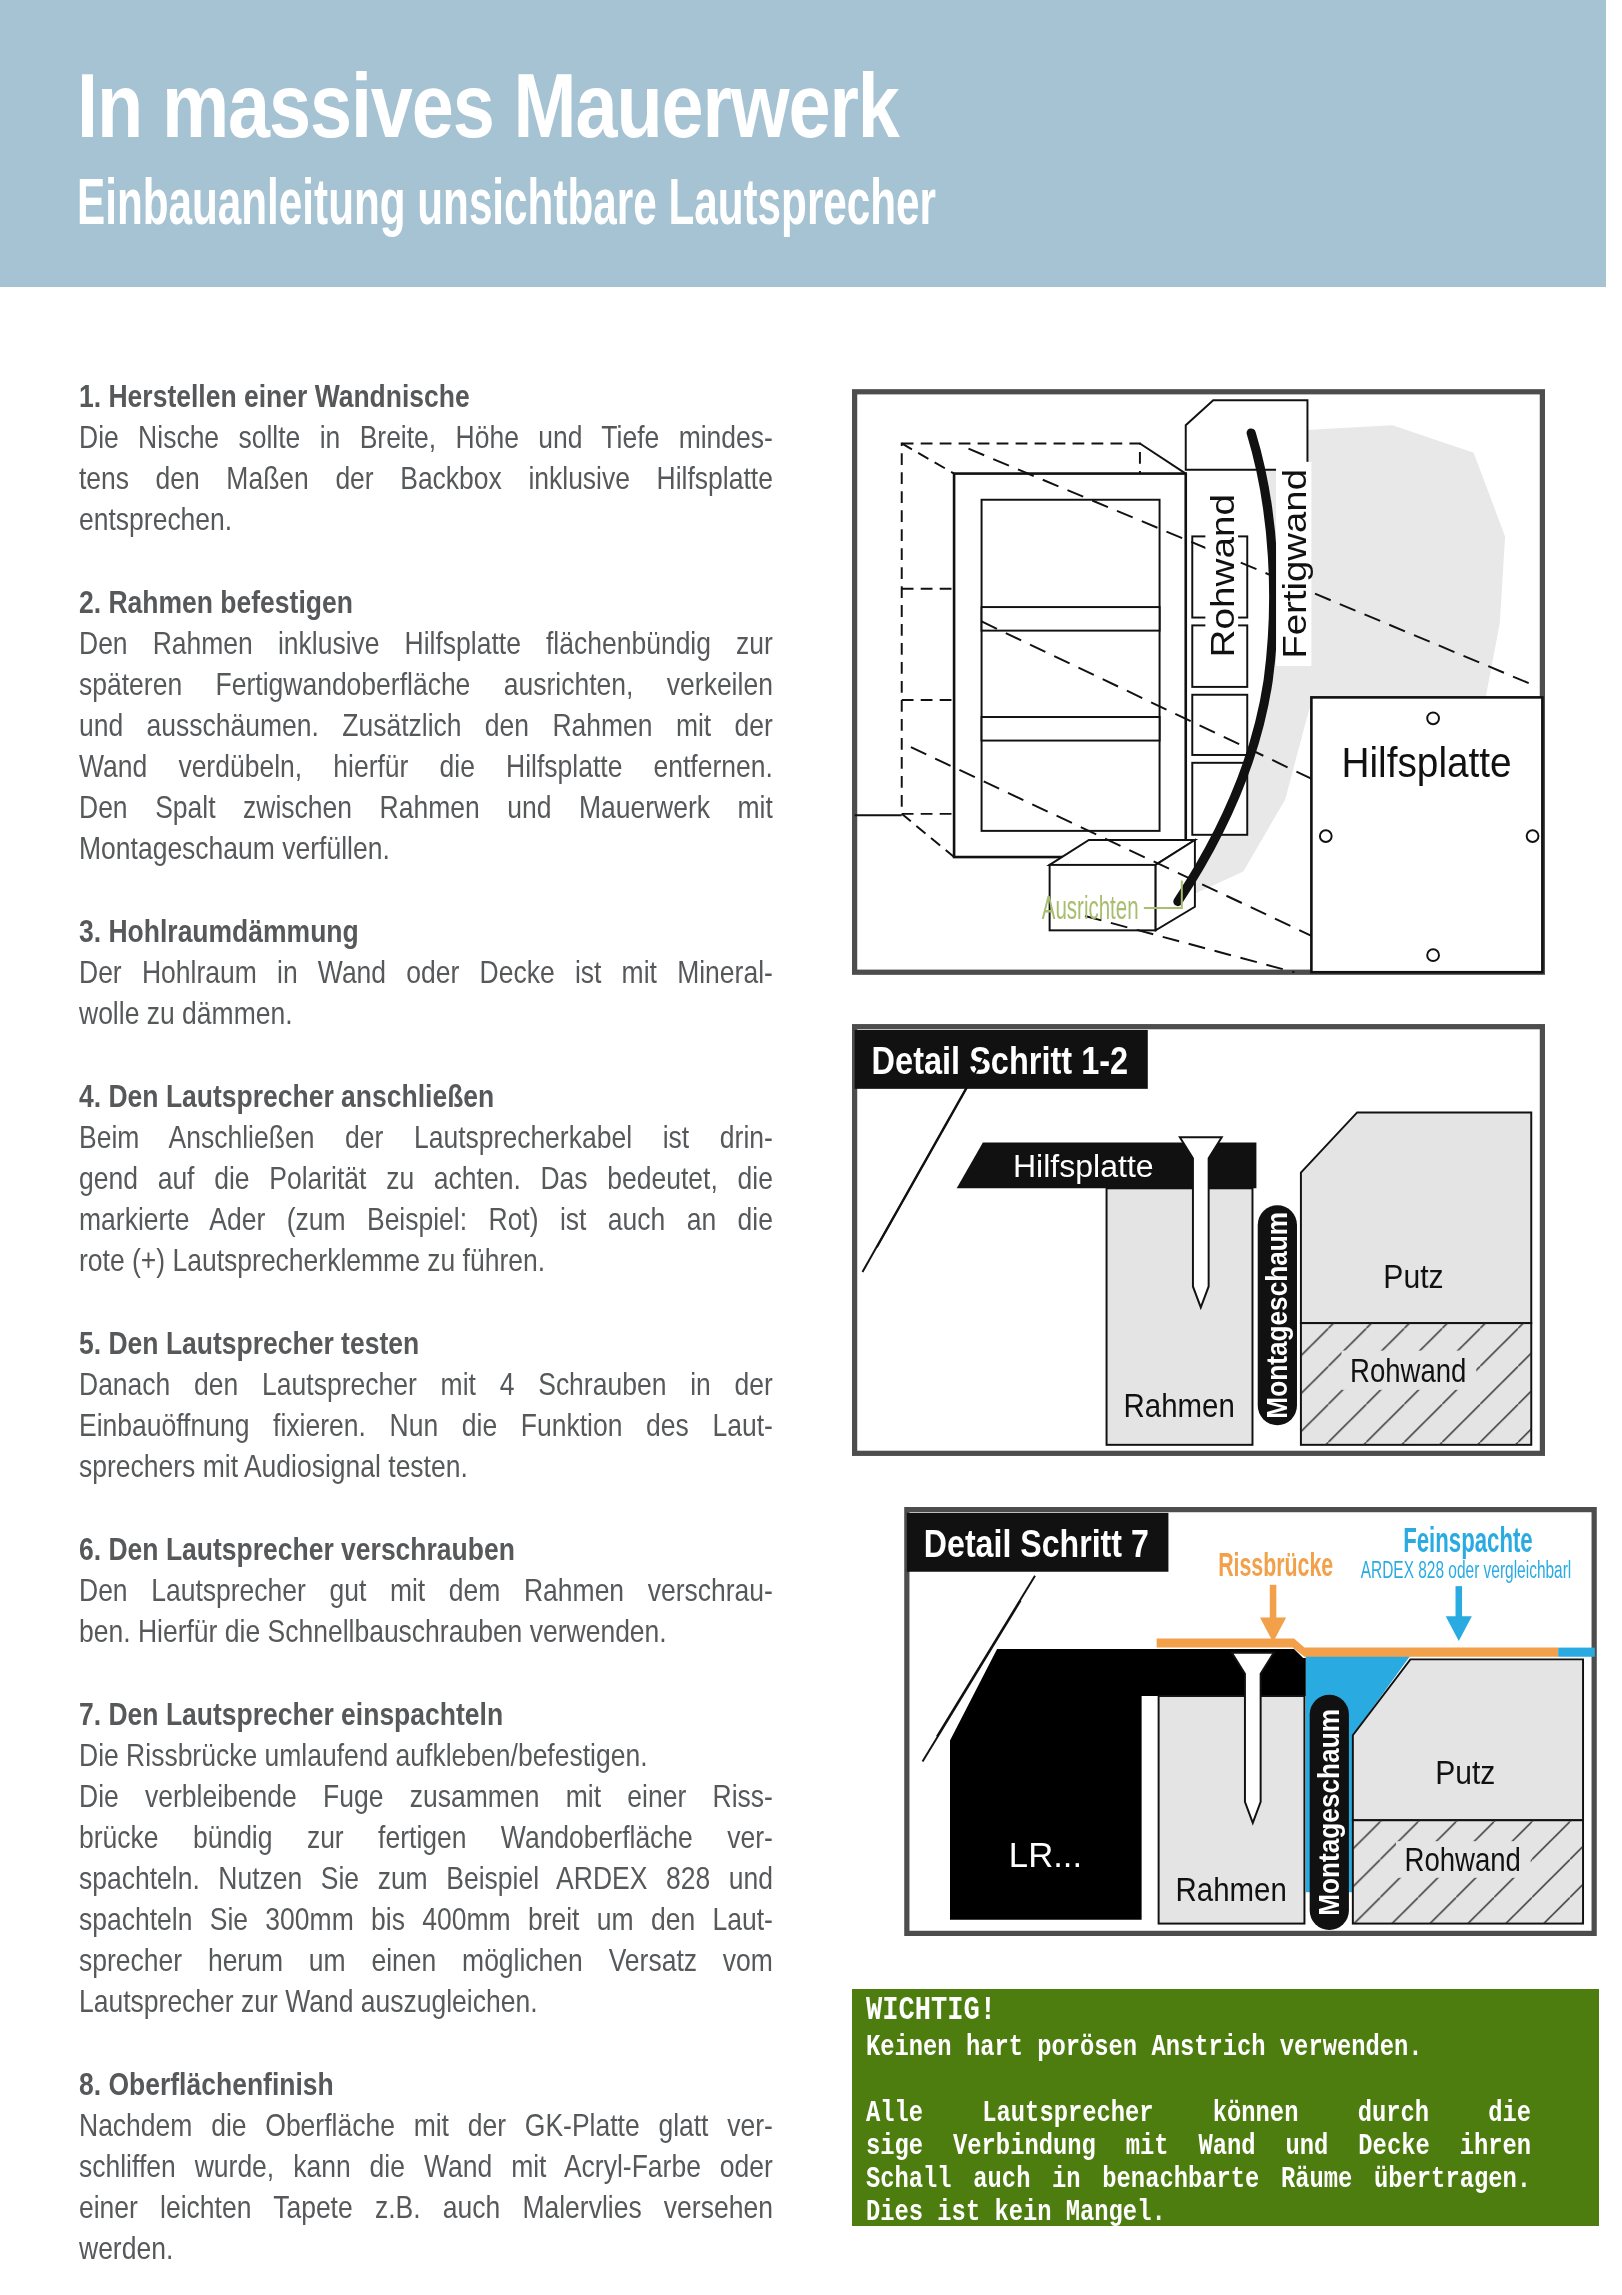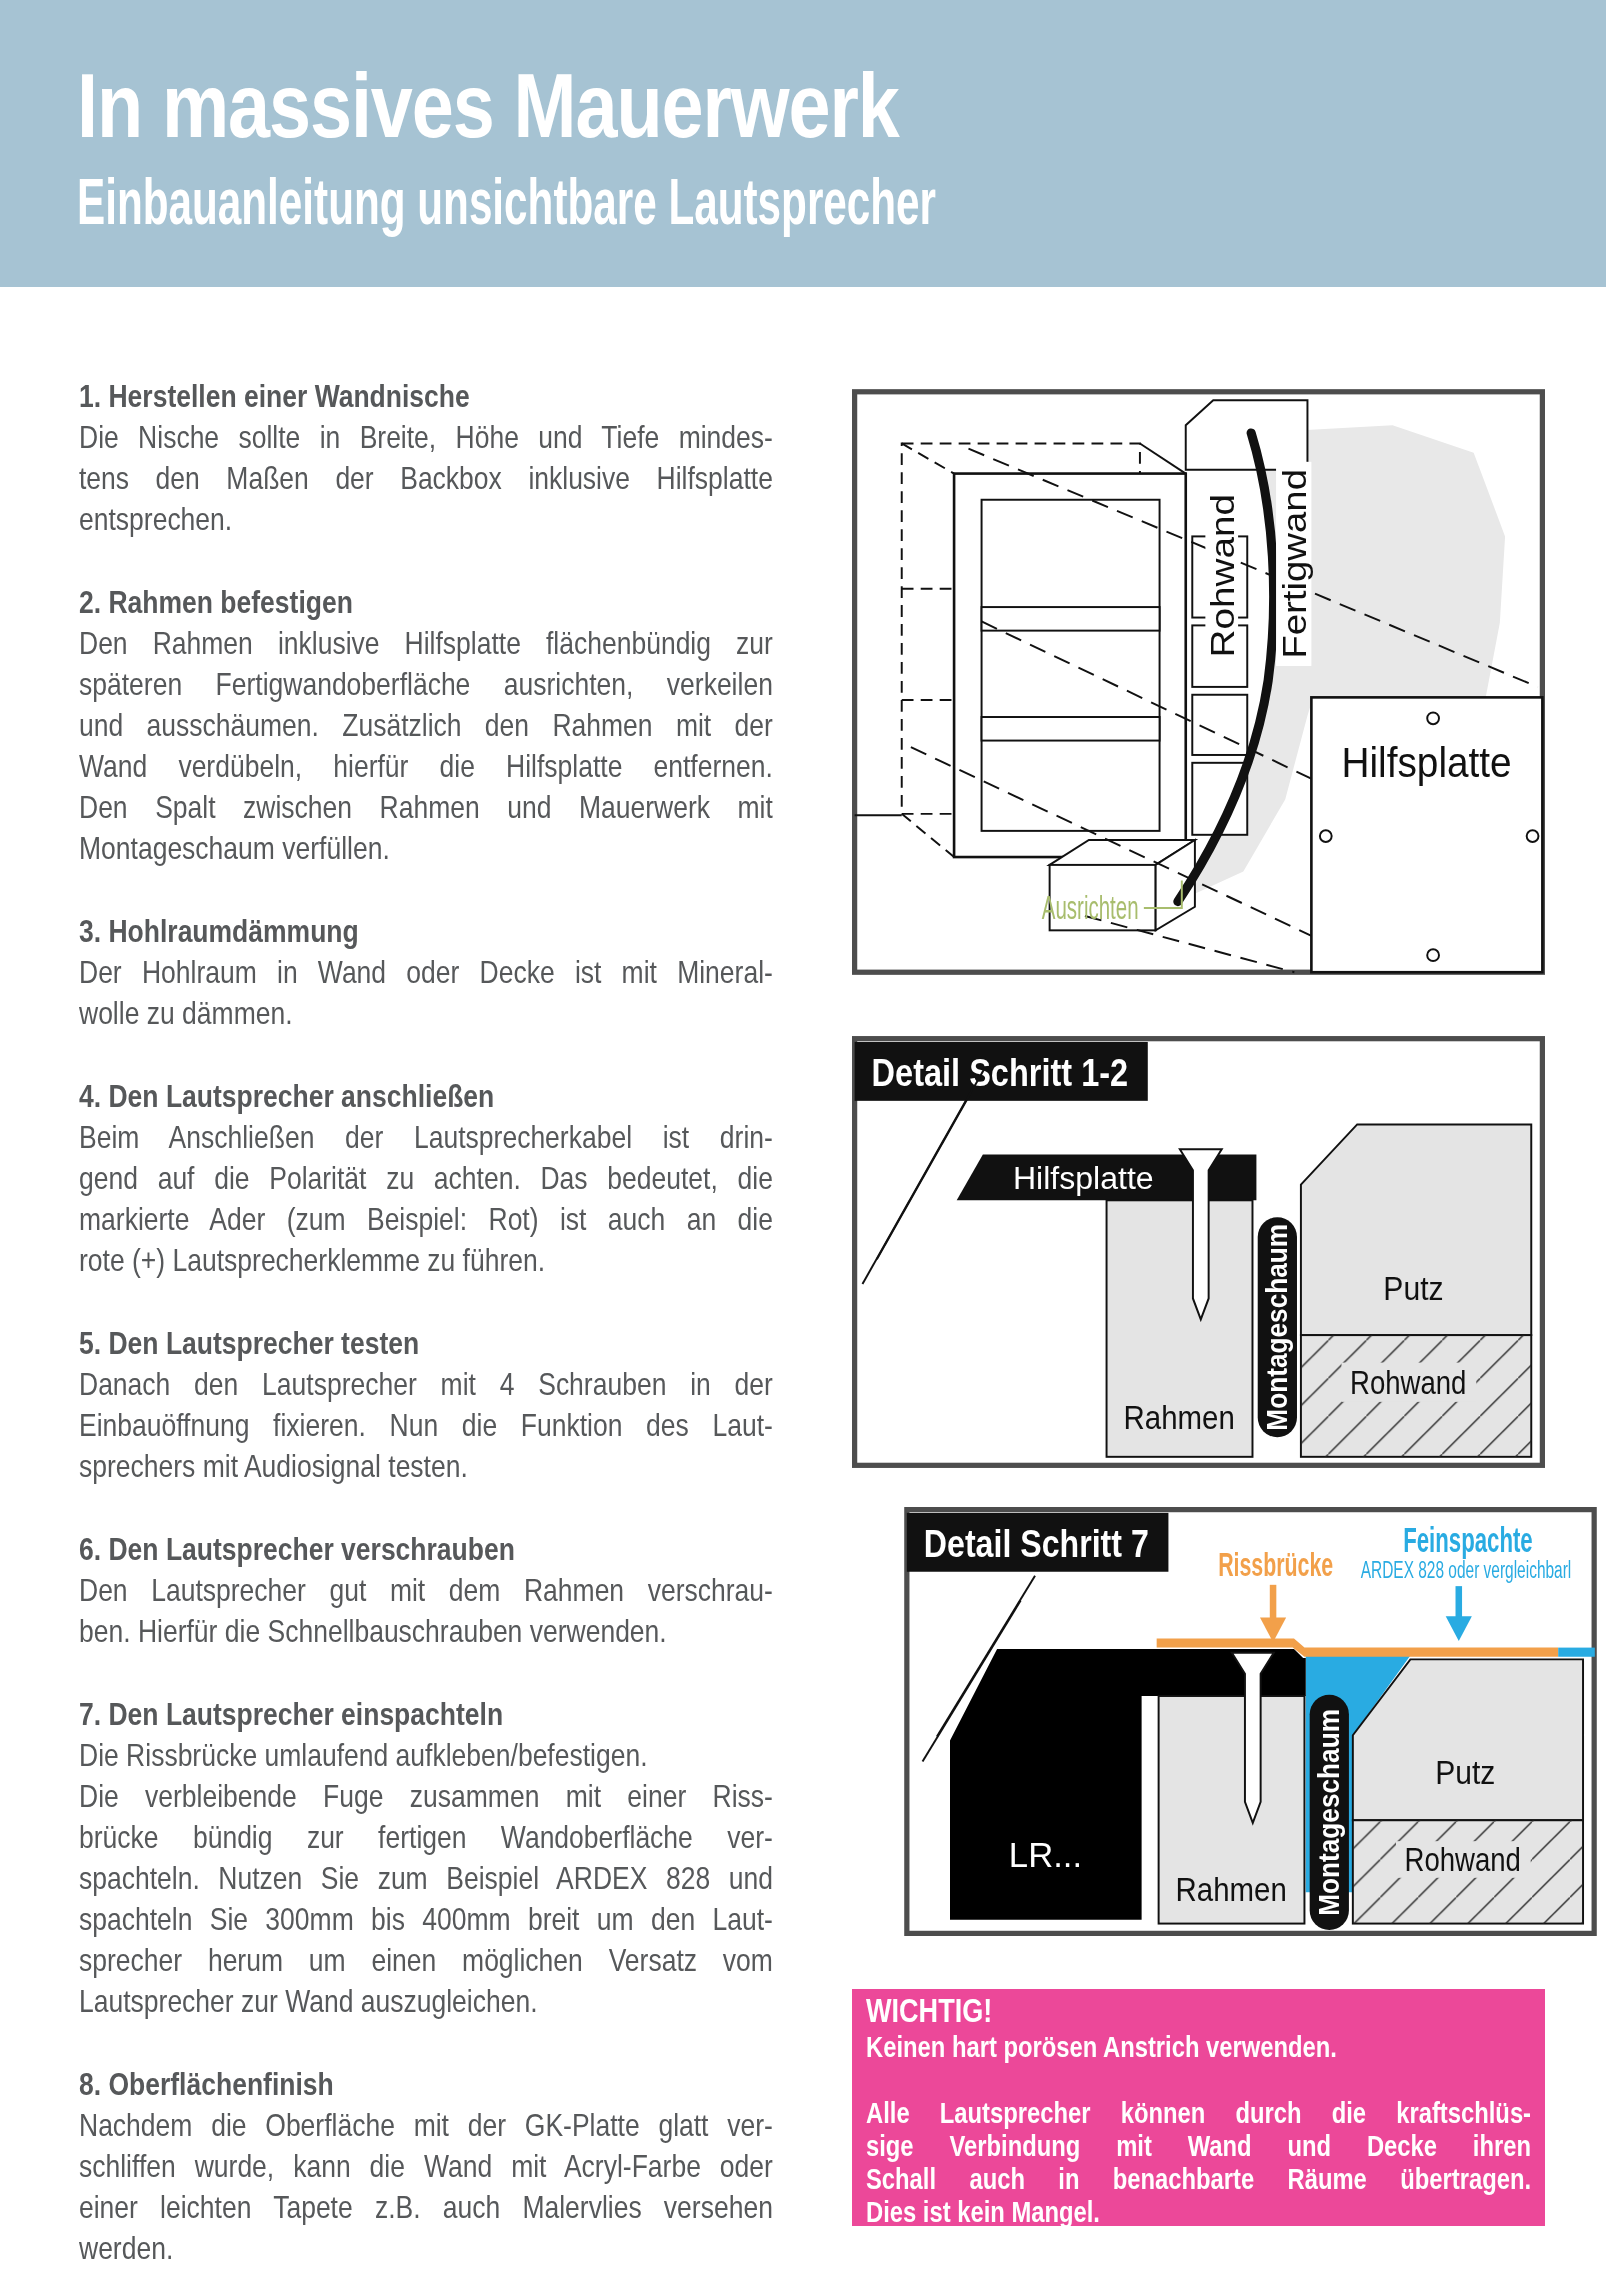--- a/index.html
+++ b/index.html
@@ -21,21 +21,21 @@
   .line { height:41px; overflow:hidden; white-space:nowrap; }
   .line.j { white-space:normal; text-align:justify; }
   .line.j::after { content:""; display:inline-block; width:100%; }
 
   
   .fig { position:absolute; }
   .fig svg { display:block; }
   svg text { font-family:"Liberation Sans", sans-serif; }
 
   
-  .wichtig { position:absolute; left:852px; top:1989px; width:693px; height:237px; background:#ec4899; }
+  .wichtig { position:absolute; left:852px; top:1989px; width:747px; height:237px; background:#4d7c0f;font-family:Liberation Mono, monospace; }
   .wichtig-inner { position:absolute; left:14.4px; top:5.2px; width:811px; transform:scaleX(.82);
                    transform-origin:0 0; color:#ffffff; font-weight:bold; font-size:29px; line-height:33px; }
   .wichtig-title { font-size:33px; height:37px; white-space:nowrap; overflow:hidden; }
   .wline { height:33px; overflow:hidden; white-space:nowrap; }
   .wline.j { white-space:normal; text-align:justify; }
   .wline.j::after { content:""; display:inline-block; width:100%; }
 </style>
 </head>
 <body>
 
@@ -167,21 +167,21 @@
       <rect x="1842" y="742" width="50" height="276" fill="#ffffff"></rect>
       <text transform="rotate(-90 1867 880)" x="1867" y="880" text-anchor="middle" dominant-baseline="central" font-size="52" fill="#111111" textLength="250" lengthAdjust="spacingAndGlyphs">Rohwand</text>
       <rect x="1950" y="706" width="54" height="312" fill="#ffffff"></rect>
       <text transform="rotate(-90 1977 862)" x="1977" y="862" text-anchor="middle" dominant-baseline="central" font-size="52" fill="#111111" textLength="290" lengthAdjust="spacingAndGlyphs">Fertigwand</text>
 
       <polyline points="1748,1388 1806,1388 1806,1346" fill="none" stroke="#A8BD6D" stroke-width="3"></polyline>
       <text x="1592" y="1404" font-size="52" fill="#A8BD6D" textLength="148" lengthAdjust="spacingAndGlyphs">Ausrichten</text>
     </svg>
   </div>
 
-  <div class="fig" style="left:852px; top:1024px;margin-top:12px;">
+  <div class="fig" style="left:852px; top:1024px;">
     <svg width="693" height="432" viewBox="1302 1565 1059 660">
       <defs>
         <pattern id="h2" patternUnits="userSpaceOnUse" width="58" height="58">
           <path d="M0 58 L58 0" stroke="#222222" stroke-width="2" fill="none"></path>
         </pattern>
       </defs>
       <rect x="1306" y="1569" width="1051" height="652" fill="#ffffff" stroke="#4D4D4D" stroke-width="8"></rect>
       <rect x="1306" y="1574" width="448" height="90" fill="#111111"></rect>
       <text x="1332" y="1642" font-size="58" font-weight="bold" fill="#ffffff" textLength="392" lengthAdjust="spacingAndGlyphs">Detail Schritt 1-2</text>
 

